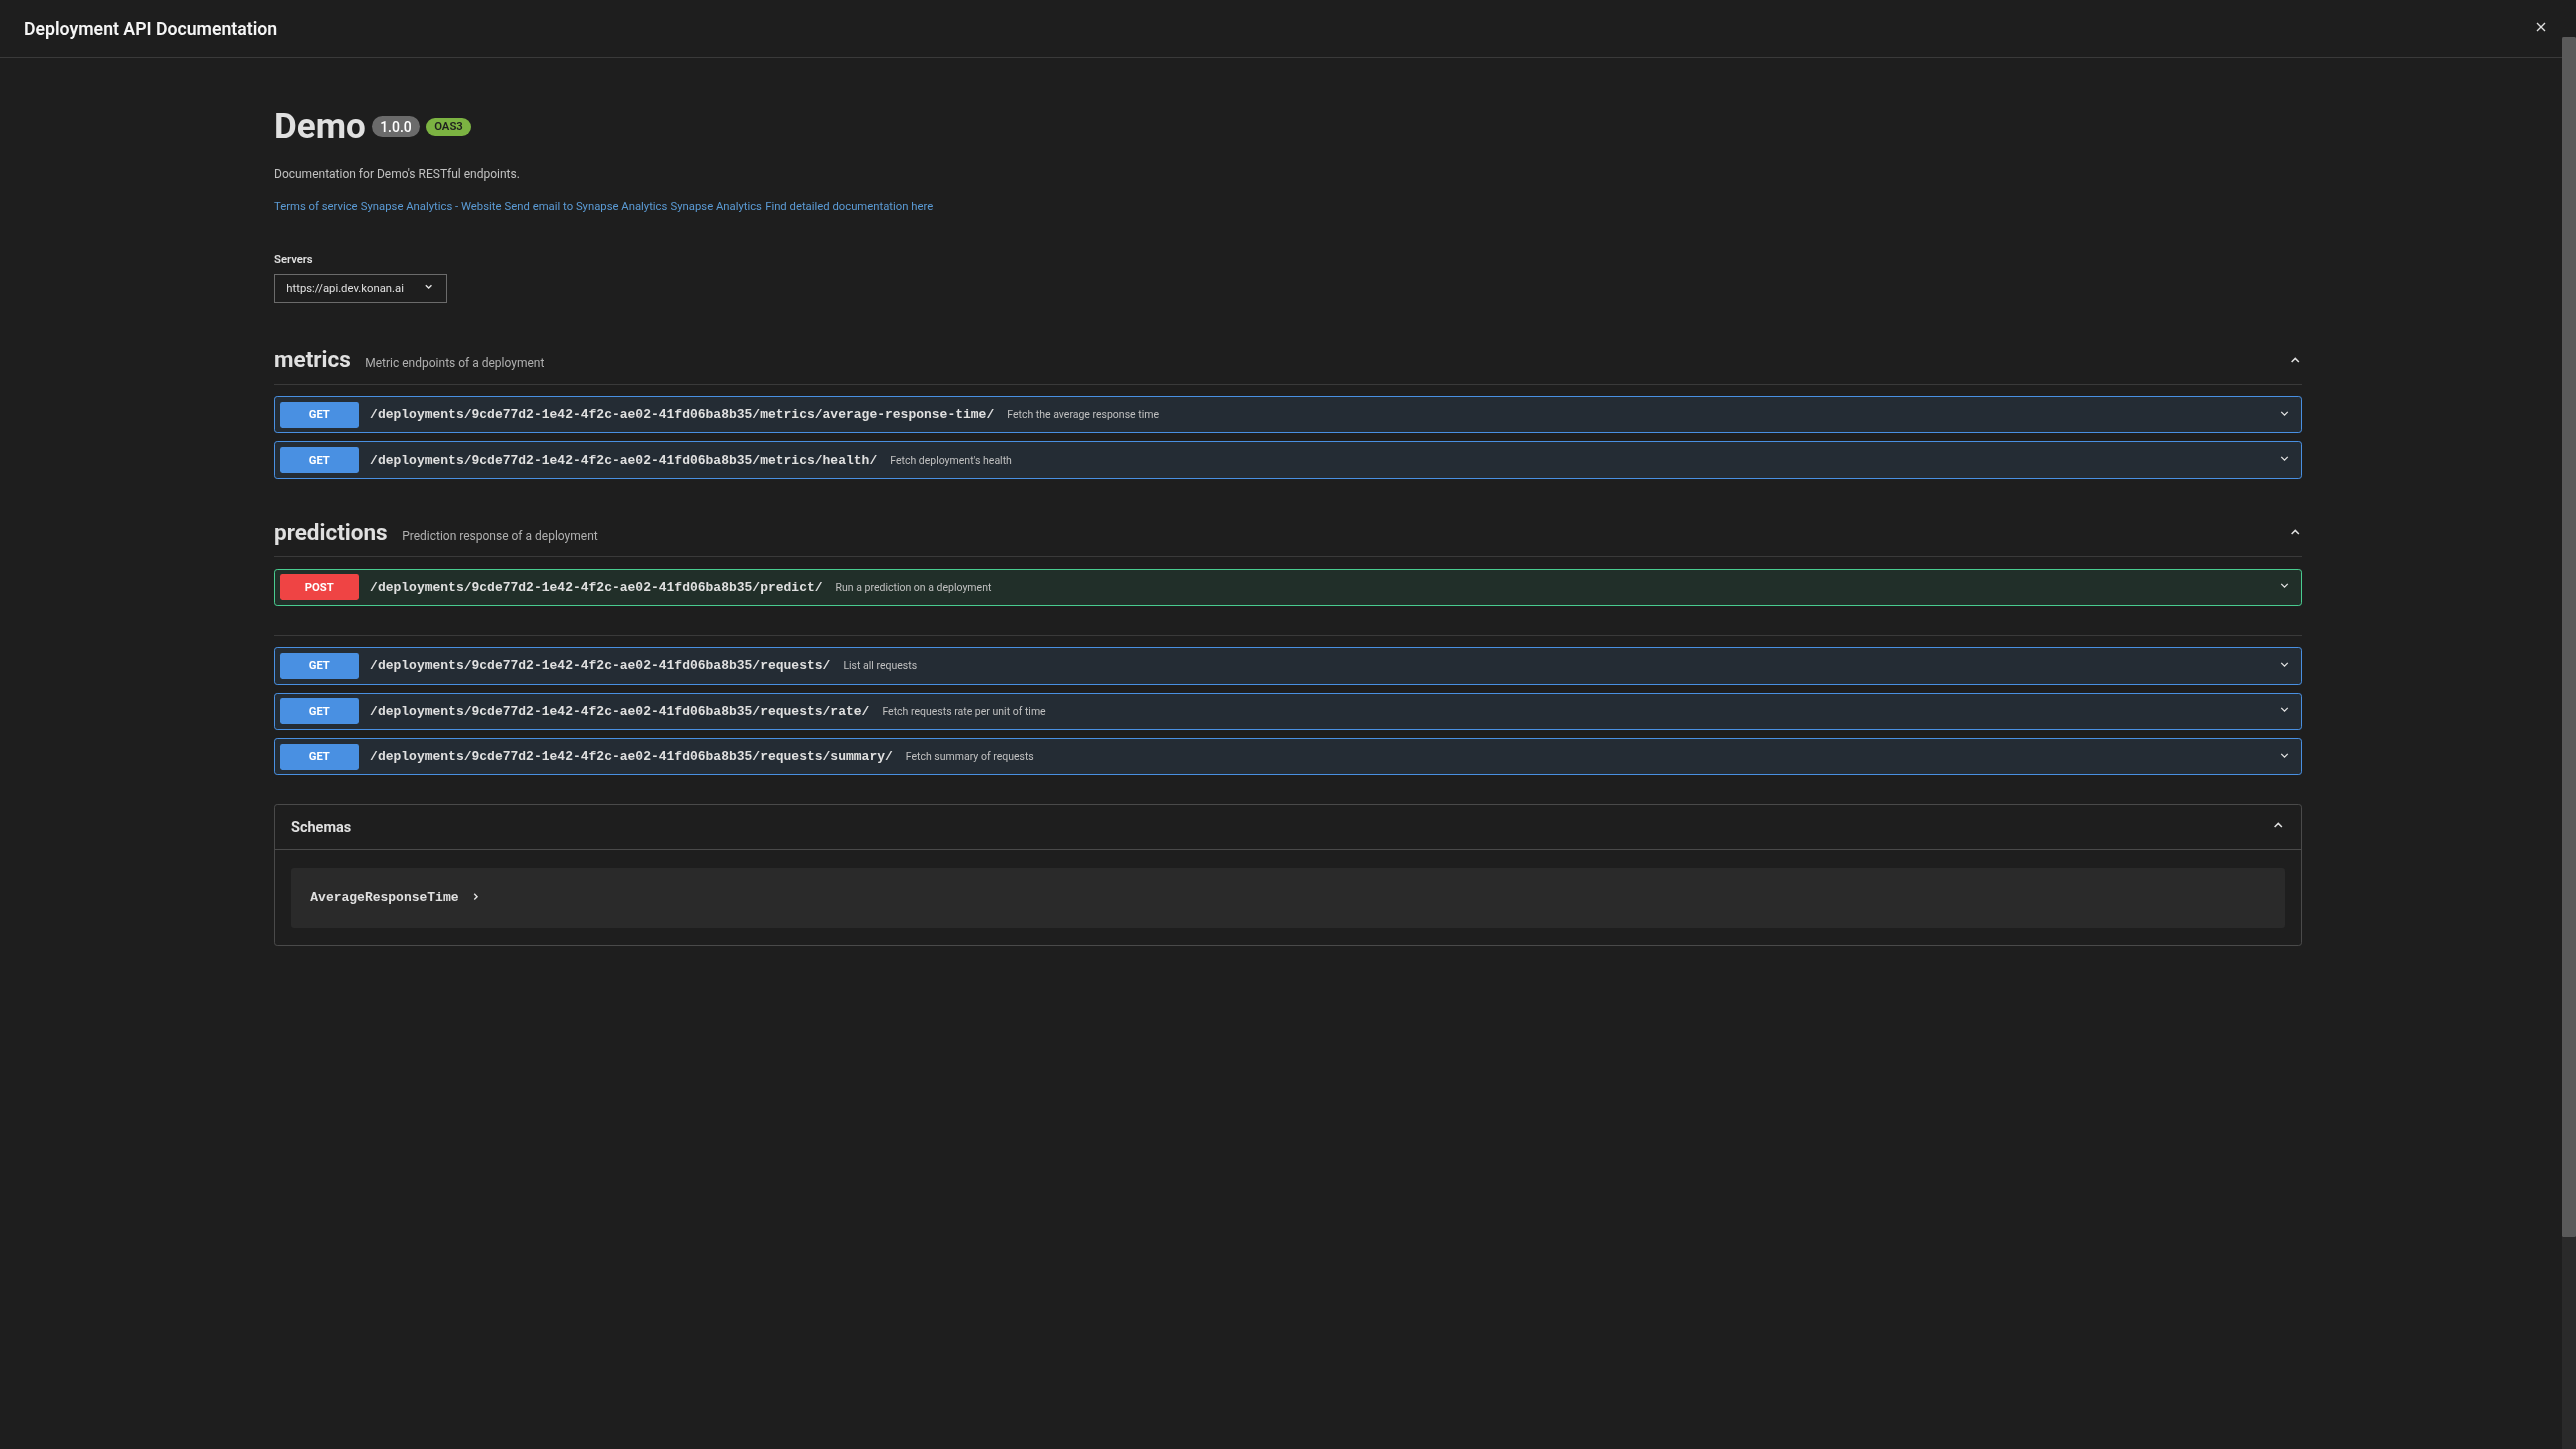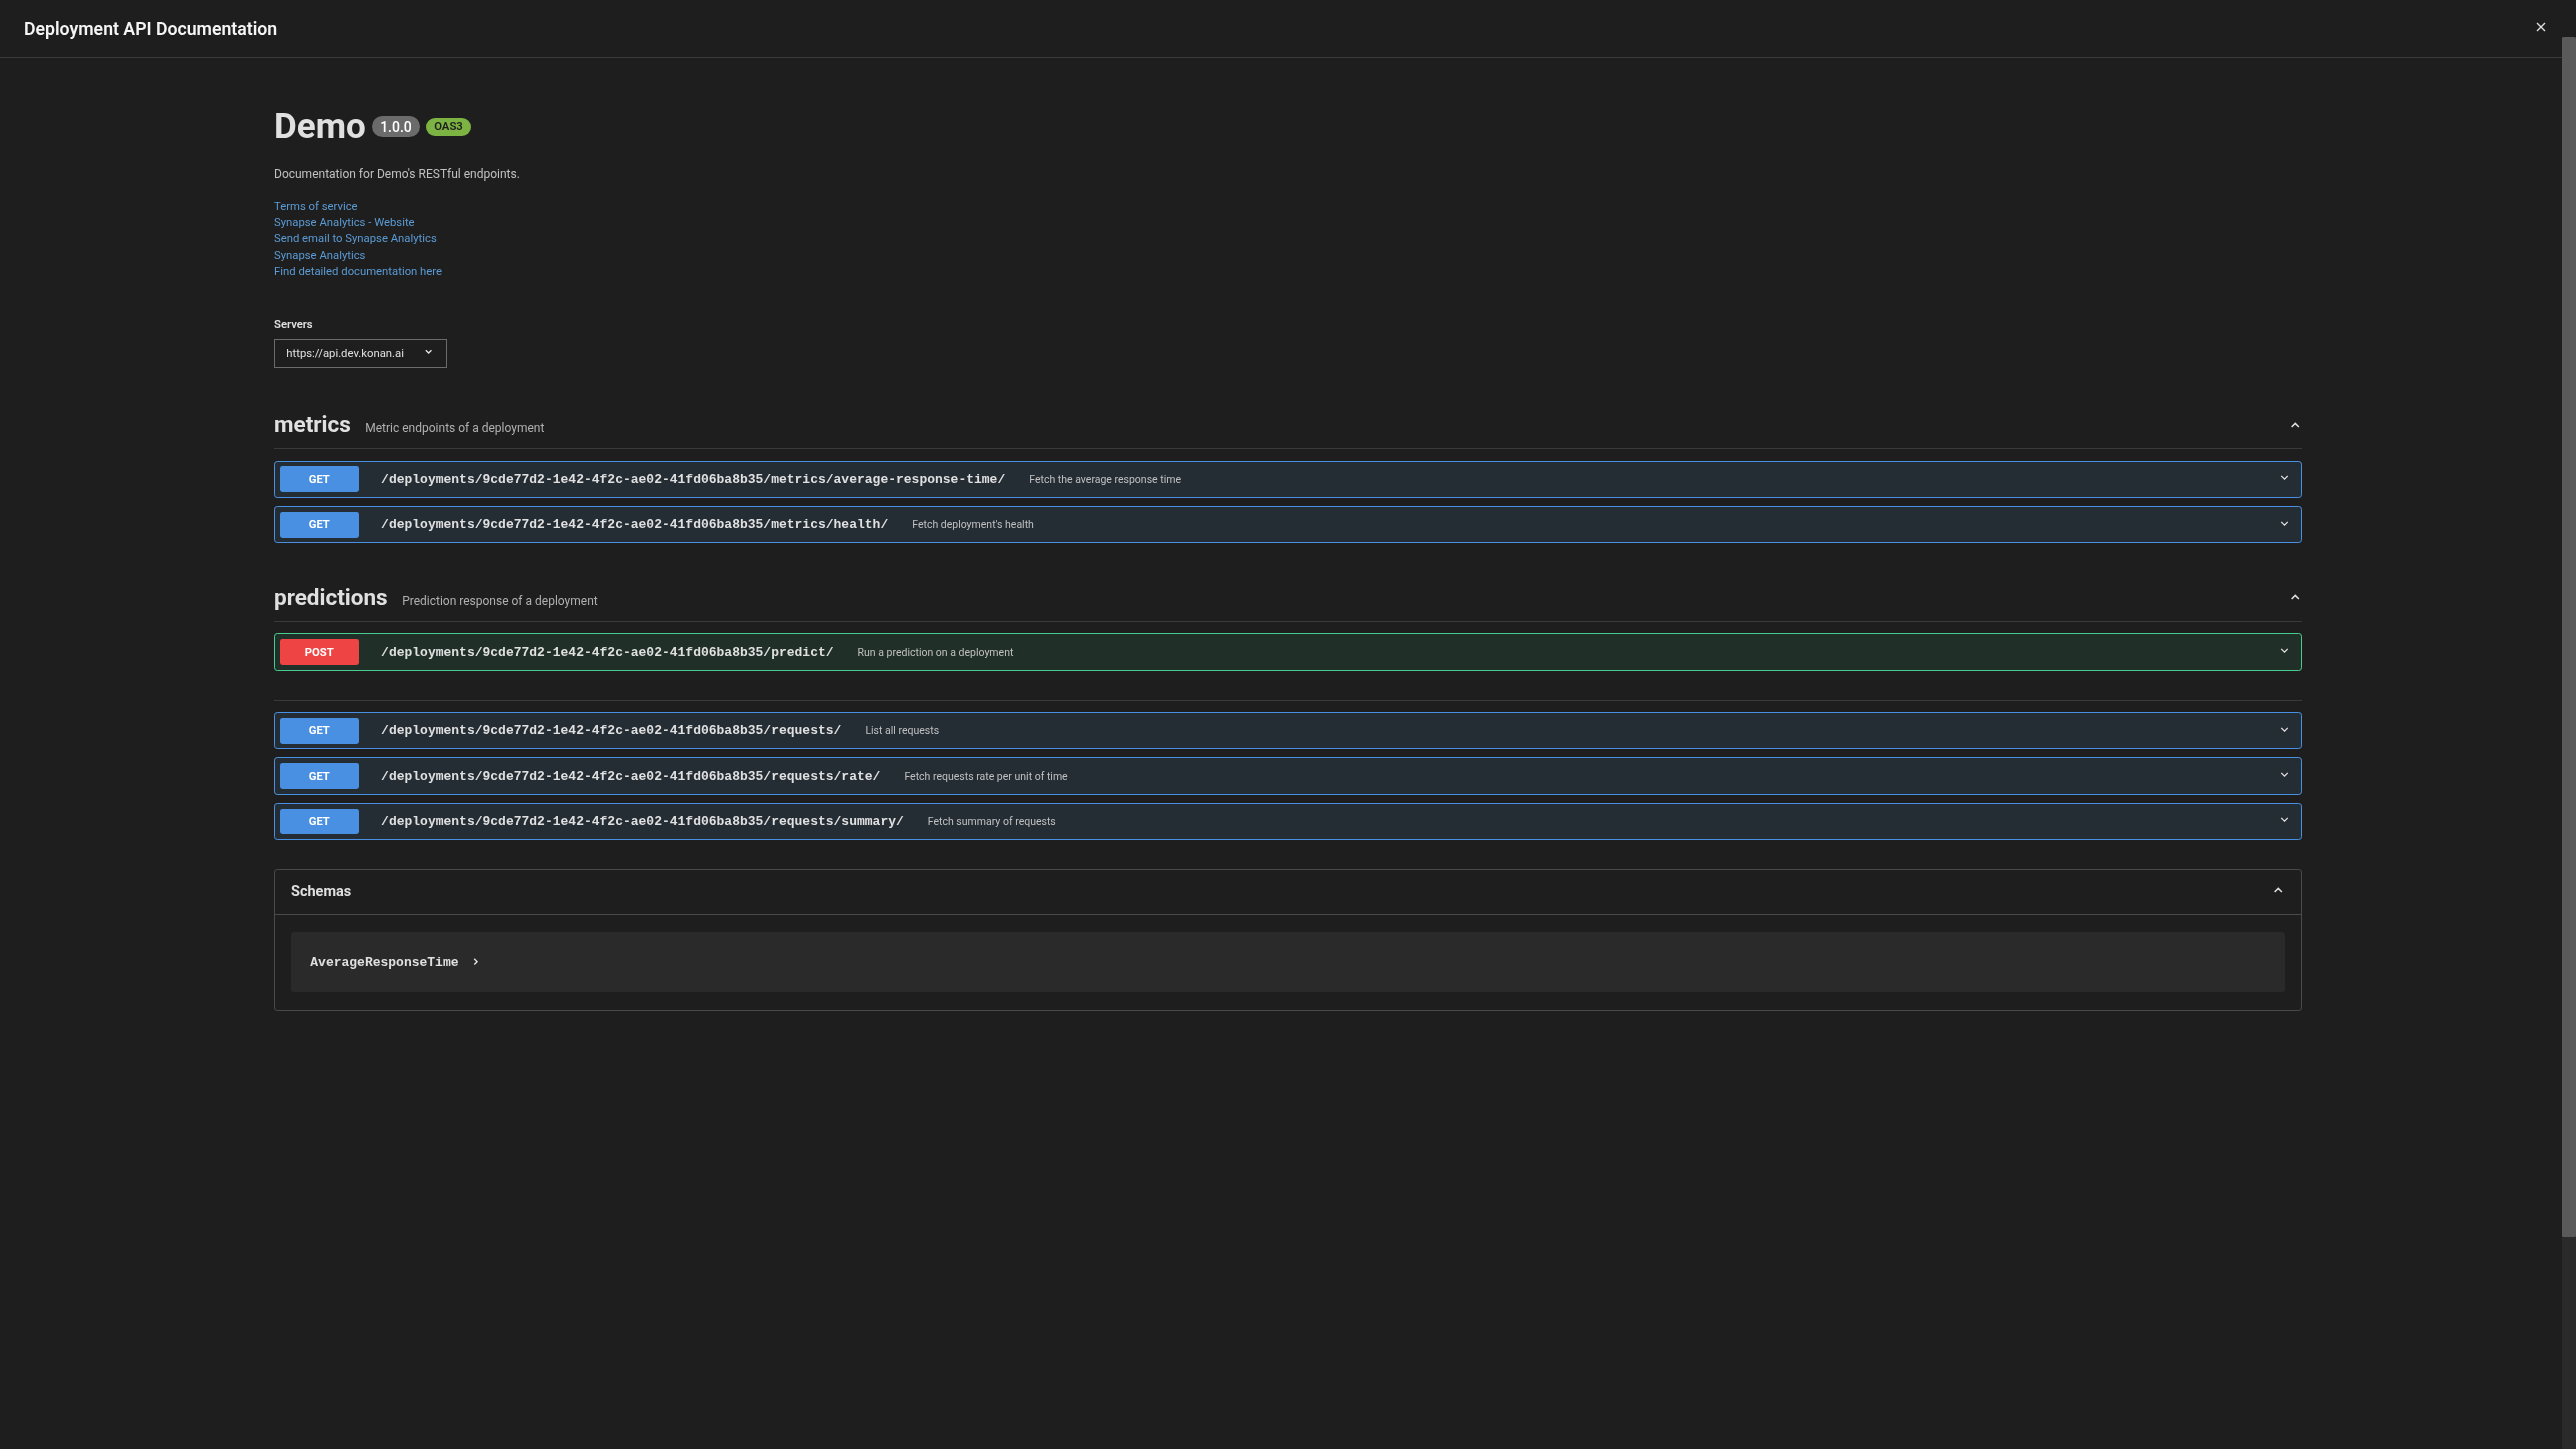--- a/index.html
+++ b/index.html
@@ -78,21 +78,21 @@
     }
     
     .api-description {
       font-size: 12px;
       color: #c0c0c0;
       margin-bottom: 19.3px;
     }
     
     .link-list {
       display: flex;
-      flex-direction: column;
+      flex-direction: row;
       gap: 3.2px;
       margin-bottom: 40px;
     }
     
     .api-link {
       color: #5b9bd5;
       text-decoration: none;
       font-size: 11.3px;
       cursor: pointer;
     }
@@ -174,21 +174,20 @@
       margin-bottom: 29px;
     }
     
     .endpoint-row {
       display: flex;
       align-items: center;
       padding: 4.8px 9.7px 4.8px 4.8px;
       border-radius: 3.2px;
       cursor: pointer;
       border: 0.8px solid;
-      gap: 11px;
     }
     
     .endpoint-row.get {
       background-color: rgba(97, 175, 254, 0.1);
       border-color: #4990e2;
     }
     
     .endpoint-row.post {
       background-color: rgba(73, 204, 144, 0.1);
       border-color: #49cc90;

